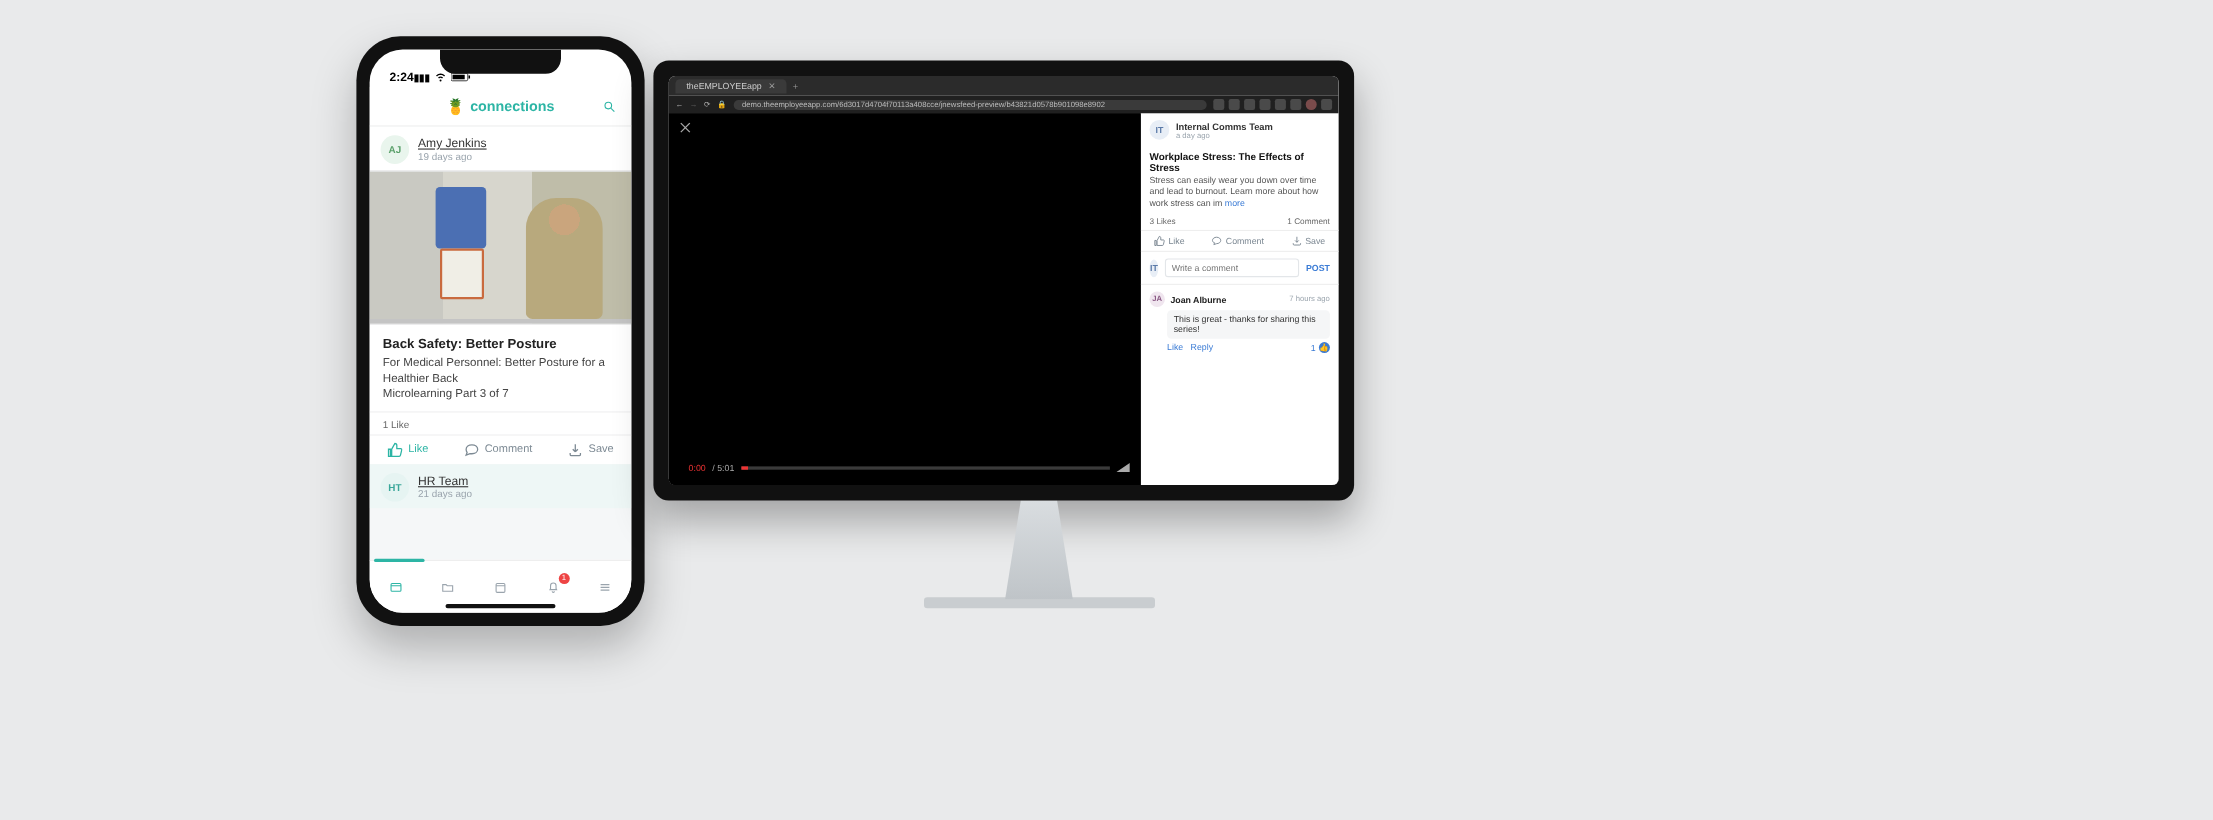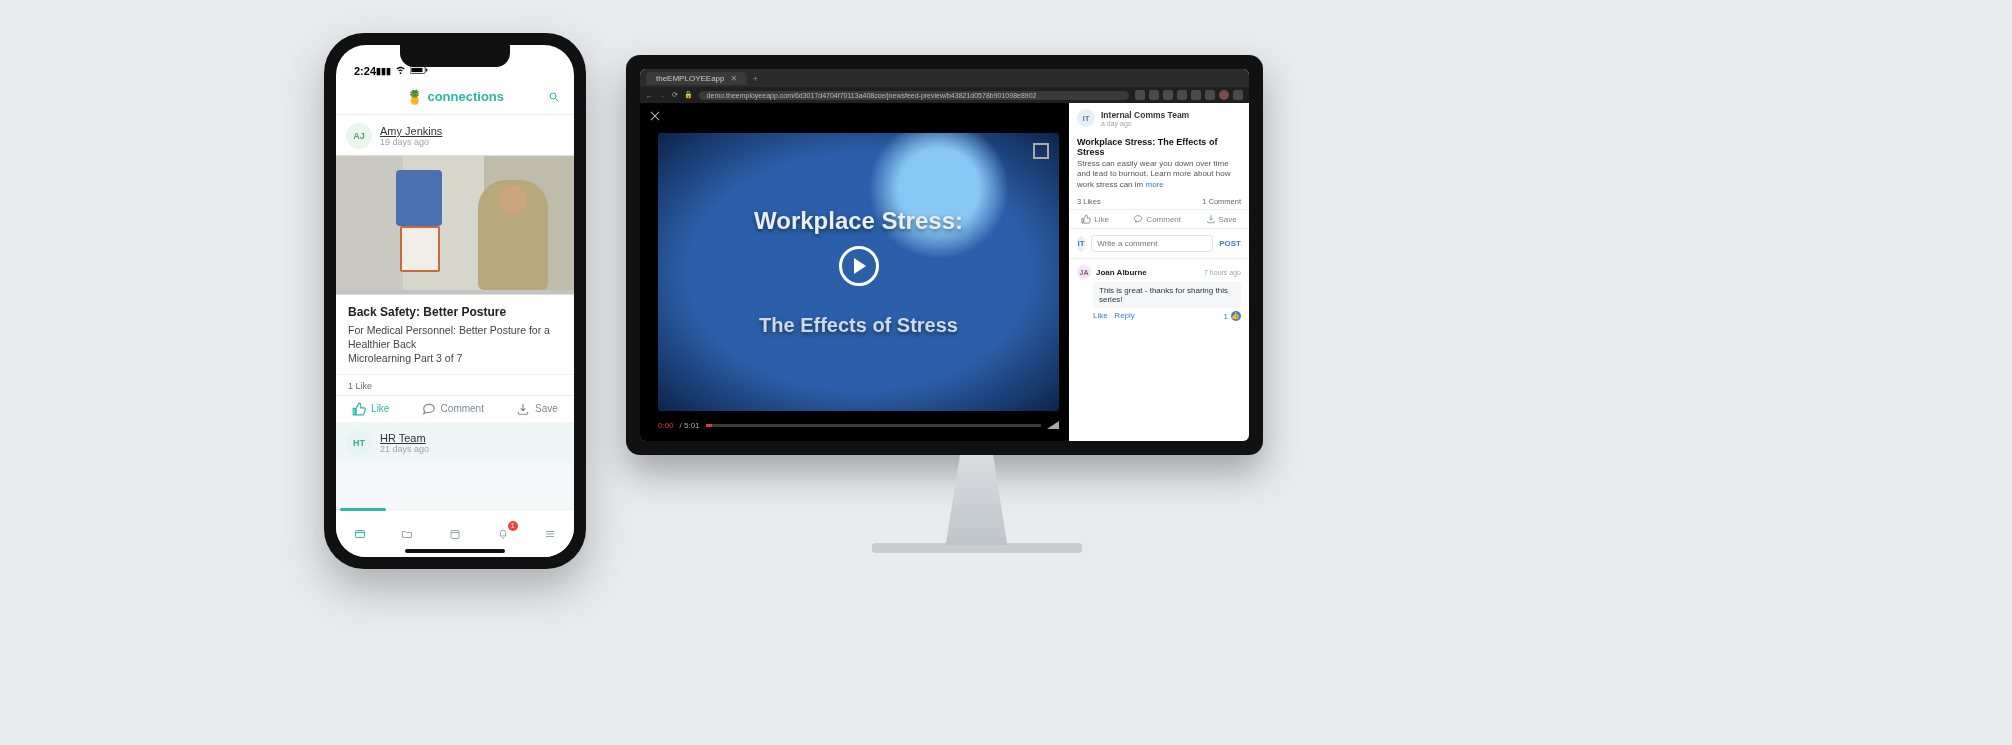--- a/index.html
+++ b/index.html
@@ -146,21 +146,21 @@
   }
   .badge-dot {
     position:absolute; top:-2px; right:-4px;
     width:10px; height:10px; border-radius:50%; background:#e44; color:#fff;
     font-size:7px; display:flex; align-items:center; justify-content:center;
   }
 
   
   .imac {
     position: absolute;
-    left: 626px; top: 55px;
+    left: 594px; top: 55px;
     width: 701px;
   }
   .imac-screen {
     width: 637px; height: 400px;
     background:#111;
     border-radius: 14px;
     padding: 14px;
     box-shadow: 0 18px 36px rgba(0,0,0,.3);
     position:relative;
     overflow:hidden;
@@ -407,26 +407,20 @@
 
       <div class="page">
 
         <div class="viewer">
           <div class="viewer-top">
             <svg viewBox="0 0 24 24">
                 <line x1="5" y1="5" x2="19" y2="19" stroke="currentColor" stroke-width="2"></line>
                 <line x1="19" y1="5" x2="5" y2="19" stroke="currentColor" stroke-width="2"></line>
               </svg>
           </div>
-          <div class="viewer-video">
-            <div class="fullscreen-ic"></div>
-            <div class="viewer-title1">Workplace Stress:</div>
-            <div class="play-btn"></div>
-            <div class="viewer-title2">The Effects of Stress</div>
-          </div>
           <div class="video-ctrl">
             <span class="t0">0:00</span>
             <span>/ 5:01</span>
             <div class="prog-line"></div>
             <div class="vol-tri"></div>
           </div>
         </div>
 
         <div class="sidepanel">
           <div class="sp-header">

